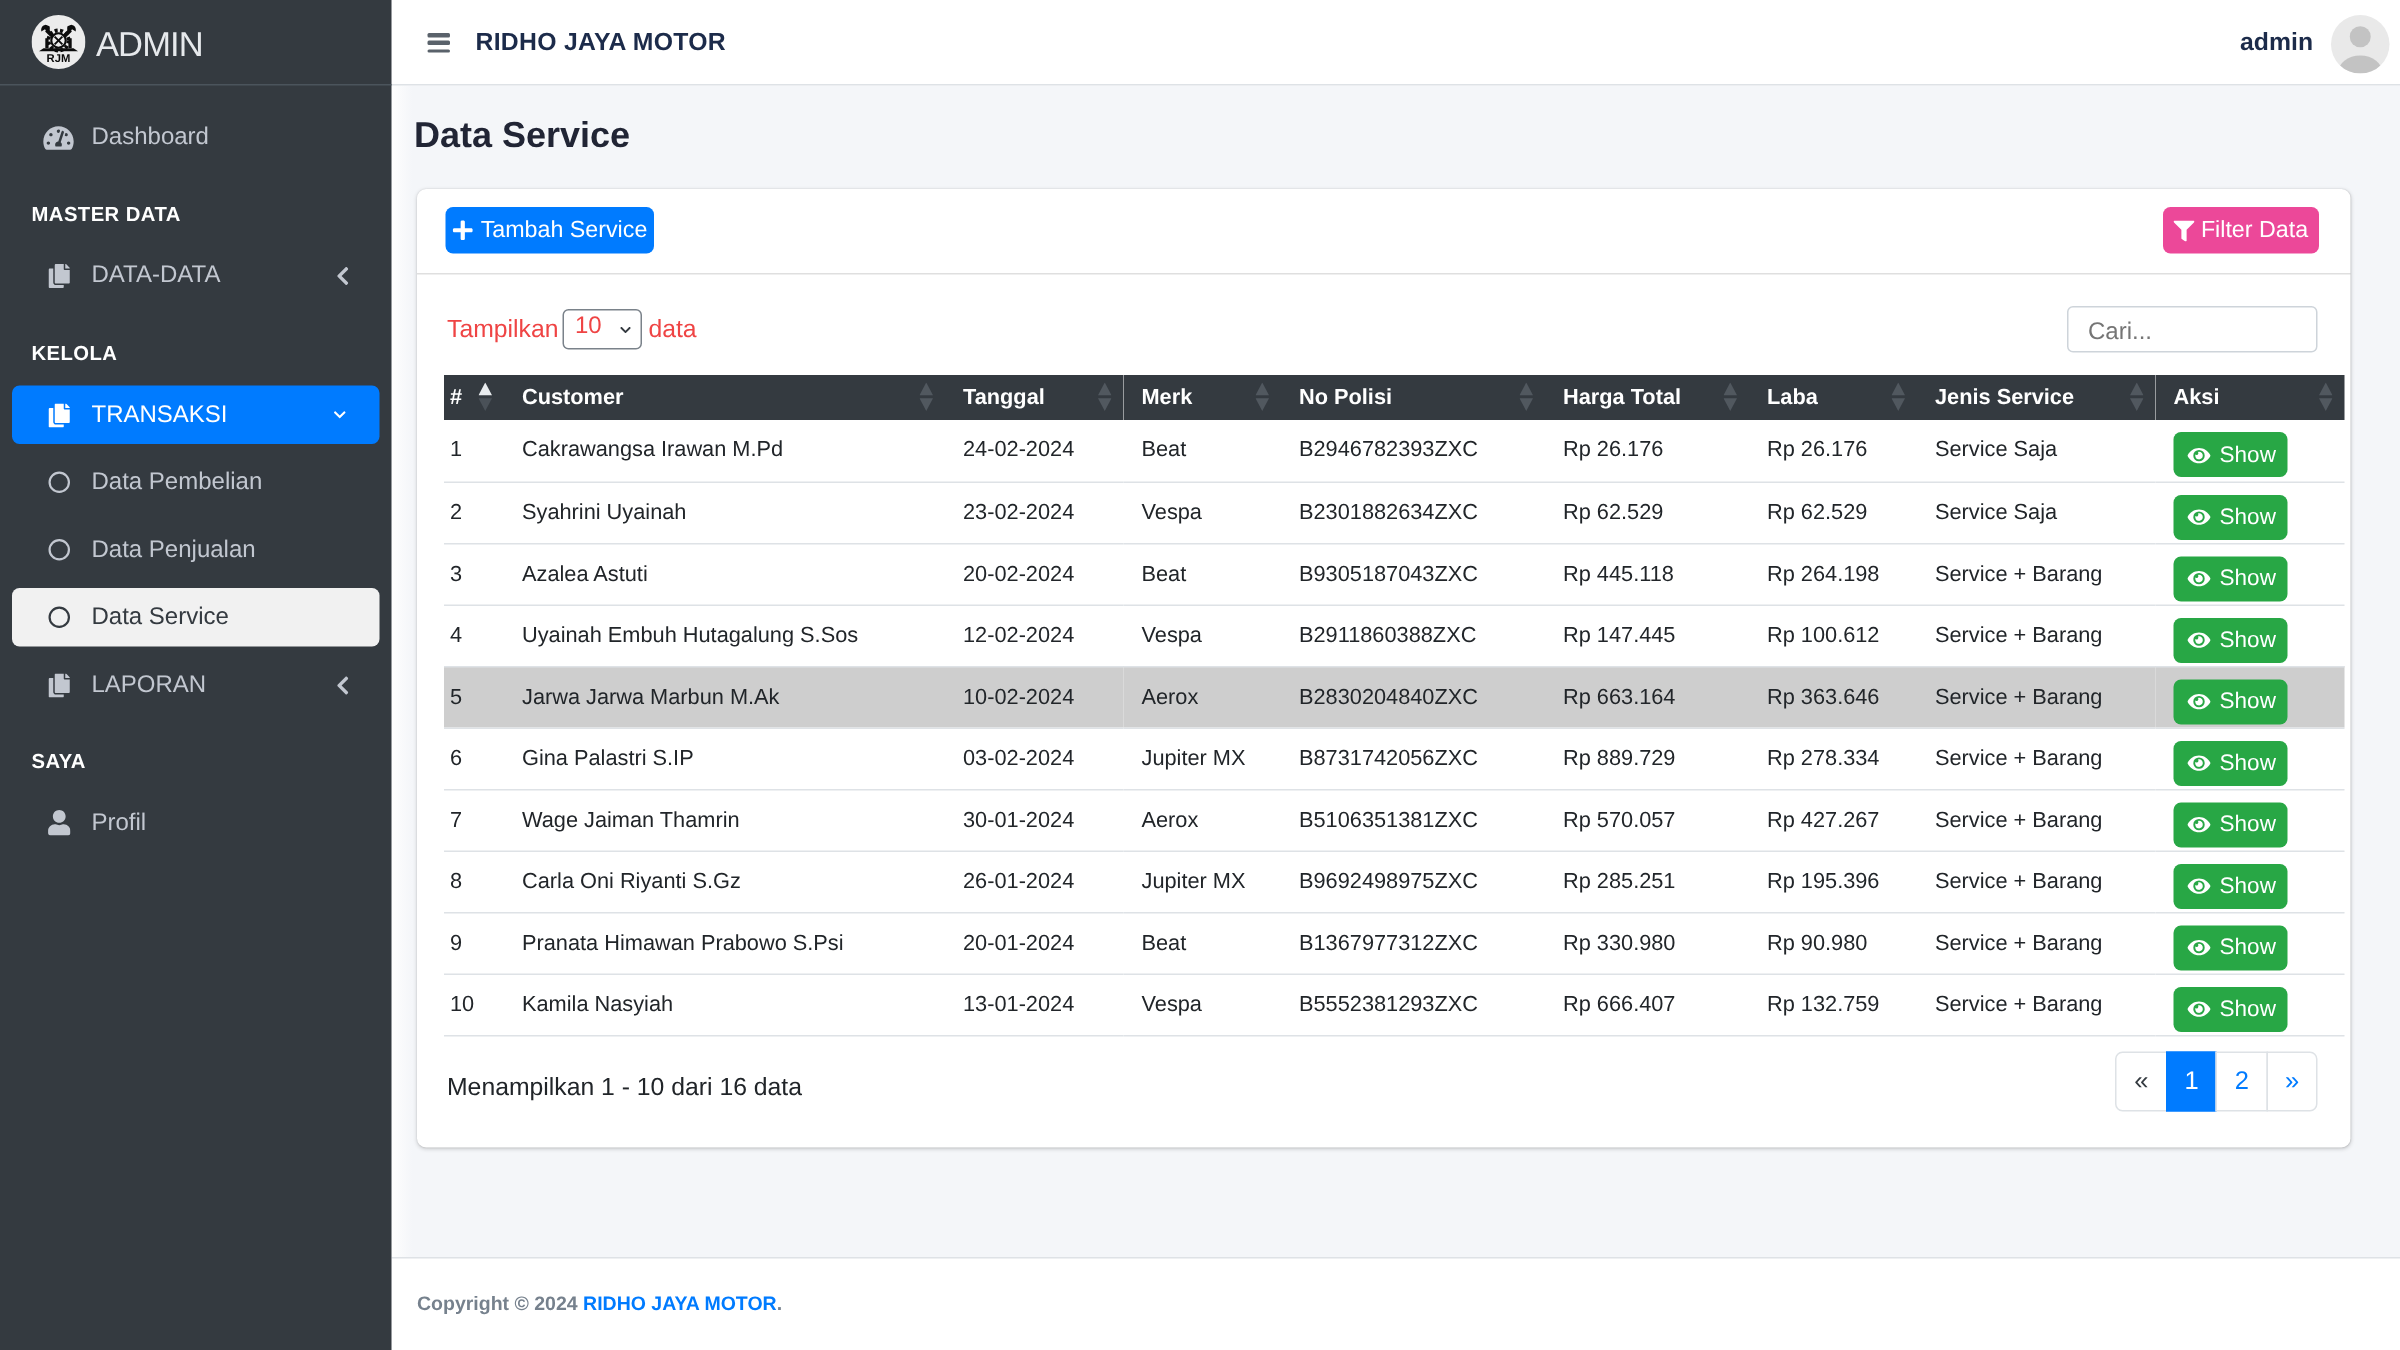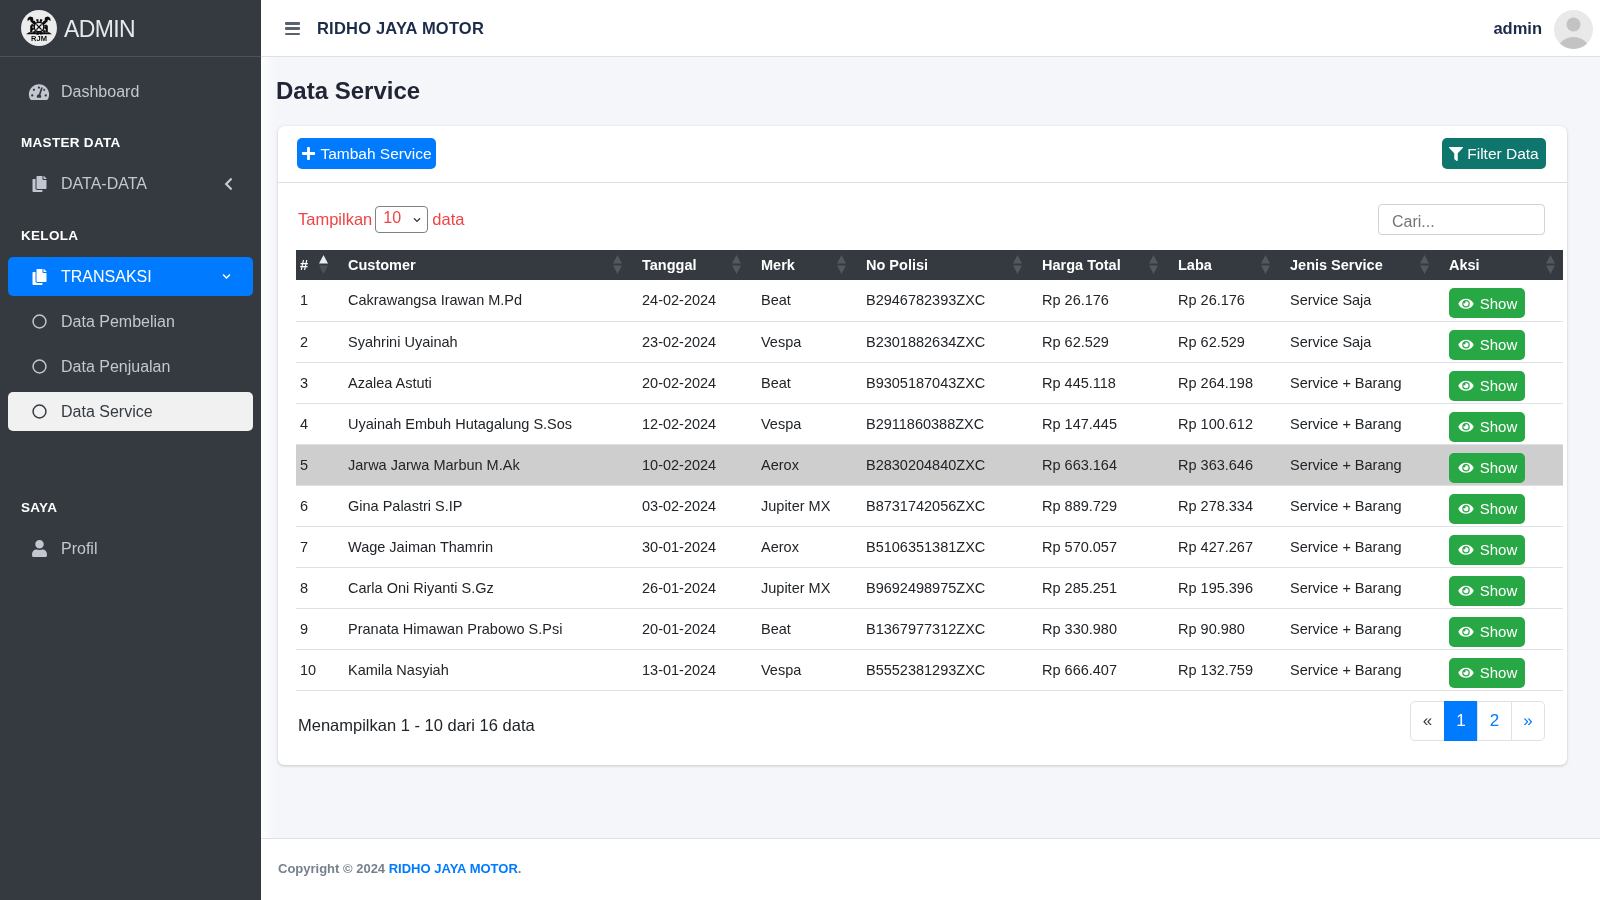--- a/index.html
+++ b/index.html
@@ -21,21 +21,21 @@
 .burger span{ display:block; height:2.6px; background:#5a626b; margin-bottom:2.7px; border-radius:1px;}
 .nav-brand { position:absolute; left:56px; top:19px; font-size:16.5px; font-weight:700; color:#1c2b4a; letter-spacing:.2px; }
 .nav-admin { position:absolute; right:58px; top:19px; font-size:16.5px; font-weight:700; color:#1c2b4a; }
 .avatar { position:absolute; right:7px; top:10px; width:39px; height:39px; border-radius:50%; background:#e9e9e9; overflow:hidden; }
 .content { position:absolute; left:261px; top:57px; width:1339px; height:781px; background:#f4f6f9; }
 h1.title { position:absolute; left:276px; top:77px; font-size:24px; font-weight:700; color:#212535; }
 .card { position:absolute; left:278px; top:126px; width:1289px; height:639px; background:#fff; border-radius:6px; box-shadow:0 0 1px rgba(0,0,0,.12), 0 1px 3px rgba(0,0,0,.18); }
 .card-header { position:absolute; left:0; top:0; width:100%; height:57px; border-bottom:1px solid rgba(0,0,0,.125); }
 .btn { display:inline-flex; align-items:center; justify-content:center; color:#fff; border-radius:5px; font-size:15.5px; border:none; }
 .btn-add { position:absolute; left:19px; top:12px; width:139px; height:31px; background:#007bff; }
-.btn-filter { position:absolute; right:21px; top:12px; width:104px; height:31px; background:#0f766e; }
+.btn-filter { position:absolute; right:21px; top:12px; width:104px; height:31px; background:#ec4899; }
 .btn svg { margin-right:4px; }
 .lenrow { position:absolute; left:20px; top:81px; font-size:16.5px; color:#ef4444; }
 .sel { display:inline-block; width:53px; height:27px; border:1px solid #7a828a; border-radius:4px; position:relative; top:-1px; vertical-align:middle; font-size:16px; padding:2px 0 0 7px; margin:0 4px 0 3px; }
 .sel svg { position:absolute; right:5px; top:9px; }
 .search { position:absolute; right:22px; top:78px; width:167px; height:31px; border:1px solid #ced4da; border-radius:4px; font-size:16px; color:#97a0ab; padding:5px 0 0 13px; }
 table.dt { position:absolute; left:18px; top:124px; width:1267px; border-collapse:collapse; table-layout:fixed; font-size:14.5px; color:#212529; }
 table.dt th { background:#343a40; color:#fff; font-weight:700; height:30px; text-align:left; position:relative; }
 table.dt td { height:41px; border-bottom:1px solid #dee2e6; padding-left:12px; }
 table.dt th { padding-left:12px; }
 table.dt th.c1, table.dt td.c1 { padding-left:4px; }
@@ -370,20 +370,33 @@
 
   <div class="nav-item active-light" style="top:392px">
     <span class="ic">
         <svg width="15" height="15" viewBox="0 0 512 512" fill="none" stroke="#343a40" stroke-width="50">
           <circle cx="256" cy="256" r="220"></circle>
         </svg>
       </span>
     <span class="tx">Data Service</span>
   </div>
 
+  <div class="nav-item" style="top:437px">
+    <span class="ic">
+        <svg width="15" height="16" viewBox="0 0 448 512" fill="#c2c7d0">
+          <path d="M320 448v40c0 13.255-10.745 24-24 24H24c-13.255 0-24-10.745-24-24V120c0-13.255 10.745-24 24-24h72v296c0 30.879 25.121 56 56 56h168zm0-344V0H152c-13.255 0-24 10.745-24 24v368c0 13.255 10.745 24 24 24h272c13.255 0 24-10.745 24-24V128H344c-13.2 0-24-10.8-24-24zm120.971-31.029L375.029 7.029A24 24 0 0 0 358.059 0H352v96h96v-6.059a24 24 0 0 0-7.029-16.97z"></path>
+        </svg>
+      </span>
+    <span class="tx">LAPORAN</span>
+    <span class="chev">
+        <svg width="9" height="14" viewBox="0 0 320 512" fill="#c2c7d0">
+          <path d="M34.52 239.03 228.87 44.69c9.37-9.37 24.57-9.37 33.94 0l22.67 22.67c9.36 9.36 9.37 24.52.04 33.9L131.49 256l154.02 154.75c9.34 9.38 9.32 24.54-.04 33.9l-22.67 22.67c-9.37 9.37-24.57 9.37-33.94 0L34.52 272.97c-9.37-9.37-9.37-24.57 0-33.94z"></path>
+        </svg>
+      </span>
+  </div>
 
   <div class="nav-head" style="top:500px">SAYA</div>
 
   <div class="nav-item" style="top:529px">
     <span class="ic">
         <svg width="15" height="17" viewBox="0 0 448 512" fill="#c2c7d0">
           <path d="M224 256c70.7 0 128-57.3 128-128S294.7 0 224 0 96 57.3 96 128s57.3 128 128 128zm89.6 32h-16.7c-22.2 10.2-46.9 16-72.9 16s-50.6-5.8-72.9-16h-16.7C60.2 288 0 348.2 0 422.4V464c0 26.5 21.5 48 48 48h352c26.5 0 48-21.5 48-48v-41.6c0-74.2-60.2-134.4-134.4-134.4z"></path>
         </svg>
       </span>
     <span class="tx">Profil</span>

